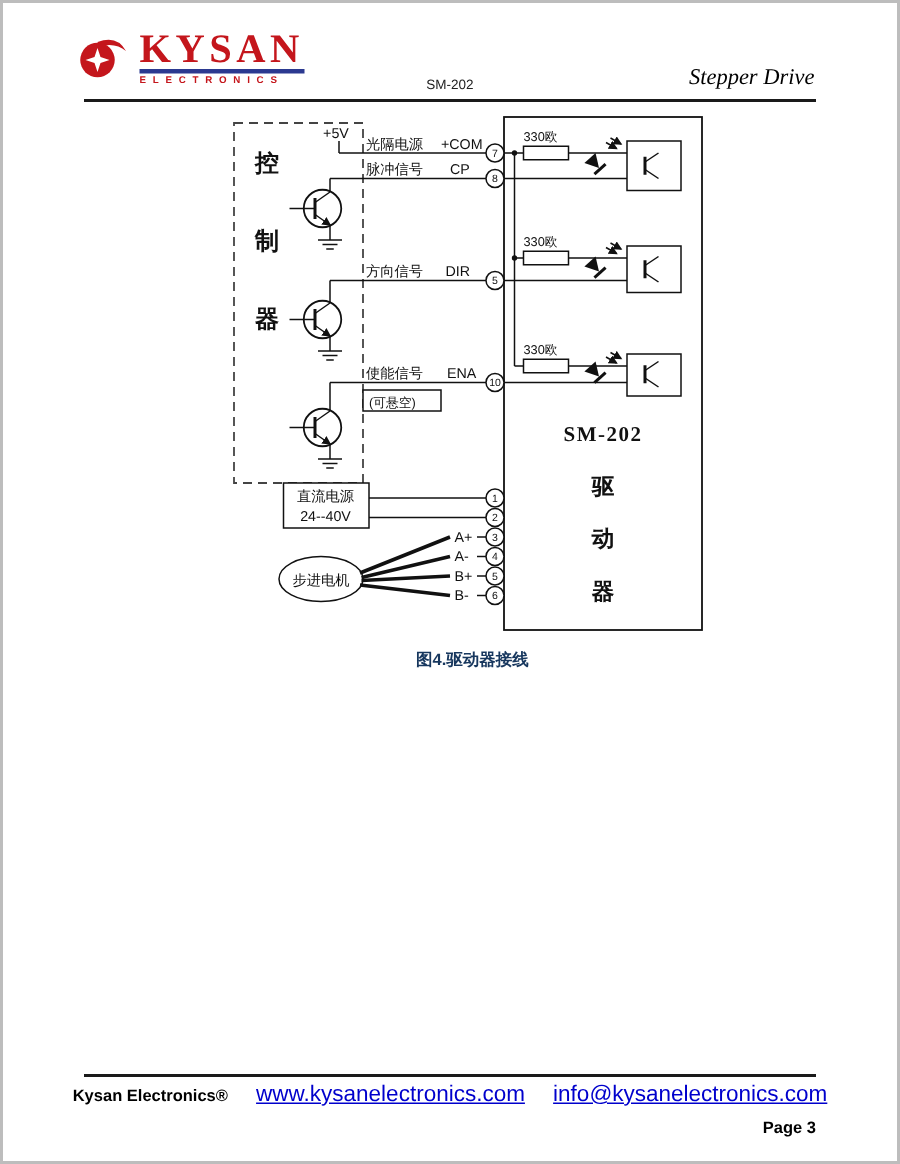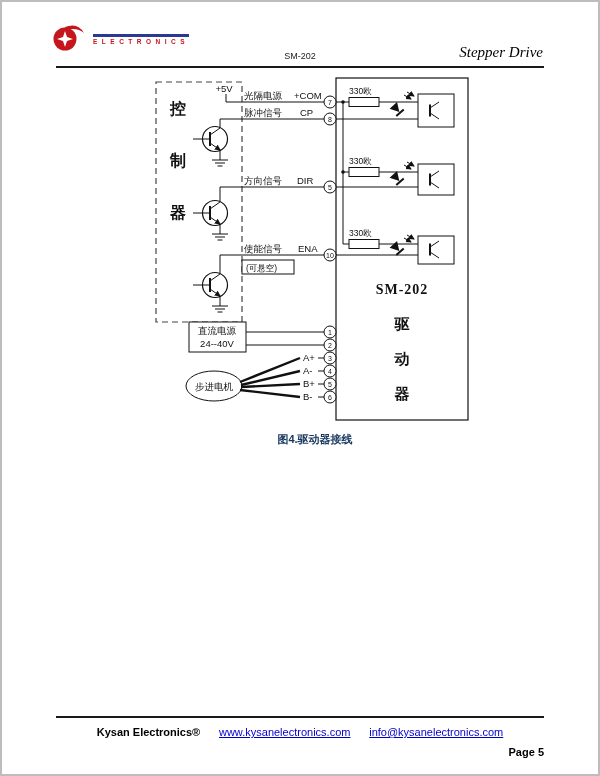--- a/index.html
+++ b/index.html
@@ -39,36 +39,37 @@
   .tx-8{font-size:8.5px;}
   .tx-7{font-size:7px;}
   .tx-ch{font-size:16px;font-weight:bold;}
   .tx-drive{font-size:15px;font-weight:bold;}
   .tx-sm{font-family:"Liberation Serif",serif;font-size:14px;font-weight:bold;letter-spacing:1px;}
   .tx-cap{font-size:11px;font-weight:bold;fill:#17375E;}
   
   .footer-rule{position:absolute;bottom:56px;left:54px;right:54px;border-top:2px solid #1a1a1a;height:0;}
   .footer-row{position:absolute;bottom:36px;left:0;right:0;text-align:center;font-size:10px;white-space:nowrap;}
   .footer-company{font-weight:bold;font-size:11px;color:#000;}
-  .footer-link{color:#0000cc;text-decoration:underline;font-size:11px;margin-left:16px;}
+  .footer-link{color:#0000cc;text-decoration:underline;font-size:15px;margin-left:16px;}
   .page-number{position:absolute;bottom:16px;right:54px;font-weight:bold;font-size:11px;color:#000;}
 </style>
 </head>
 <body>
 
 <div class="page">
 
   <div class="header">
     <div class="logo">
       <svg width="36" height="36" viewBox="0 0 36 36">
         <path d="M15,7 Q28,2 34,13 Q27,7 16,10 Z" fill="#c4161c"></path>
         <circle cx="15" cy="19" r="11.5" fill="#c4161c"></circle>
         <path d="M15,11 L17,17 L23,19 L17,21 L15,27 L13,21 L7,19 L13,17 Z" fill="#ffffff"></path>
       </svg>
       <div class="logo-text">
+        <div class="logo-brand">KYSAN</div>
         <div class="logo-sub">ELECTRONICS</div>
       </div>
     </div>
     <div class="doc-code">SM-202</div>
     <div class="header-title">Stepper Drive</div>
     <div class="header-rule"></div>
   </div>
 
   <svg class="diagram" viewBox="0 70 600 400">
     <defs>
@@ -301,15 +302,15 @@
 
     <text x="313" y="441" class="tx tx-cap" text-anchor="middle">图4.驱动器接线</text>
   </svg>
 
   <div class="footer-rule"></div>
   <div class="footer-row">
     <span class="footer-company">Kysan Electronics®</span>
     <a href="#" class="footer-link">www.kysanelectronics.com</a>
     <a href="#" class="footer-link">info@kysanelectronics.com</a>
   </div>
-  <div class="page-number">Page 5</div>
+  <div class="page-number">Page 3</div>
 
 </div>
 
 </body></html>

